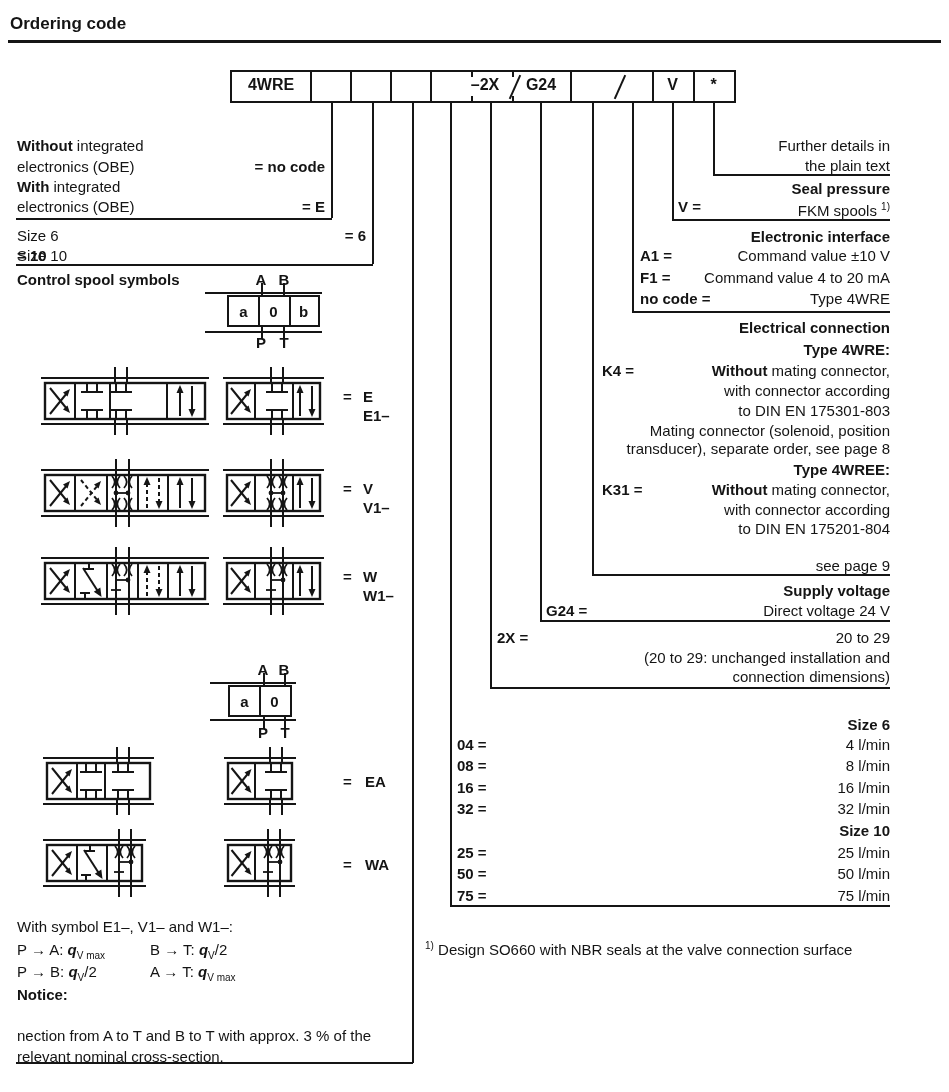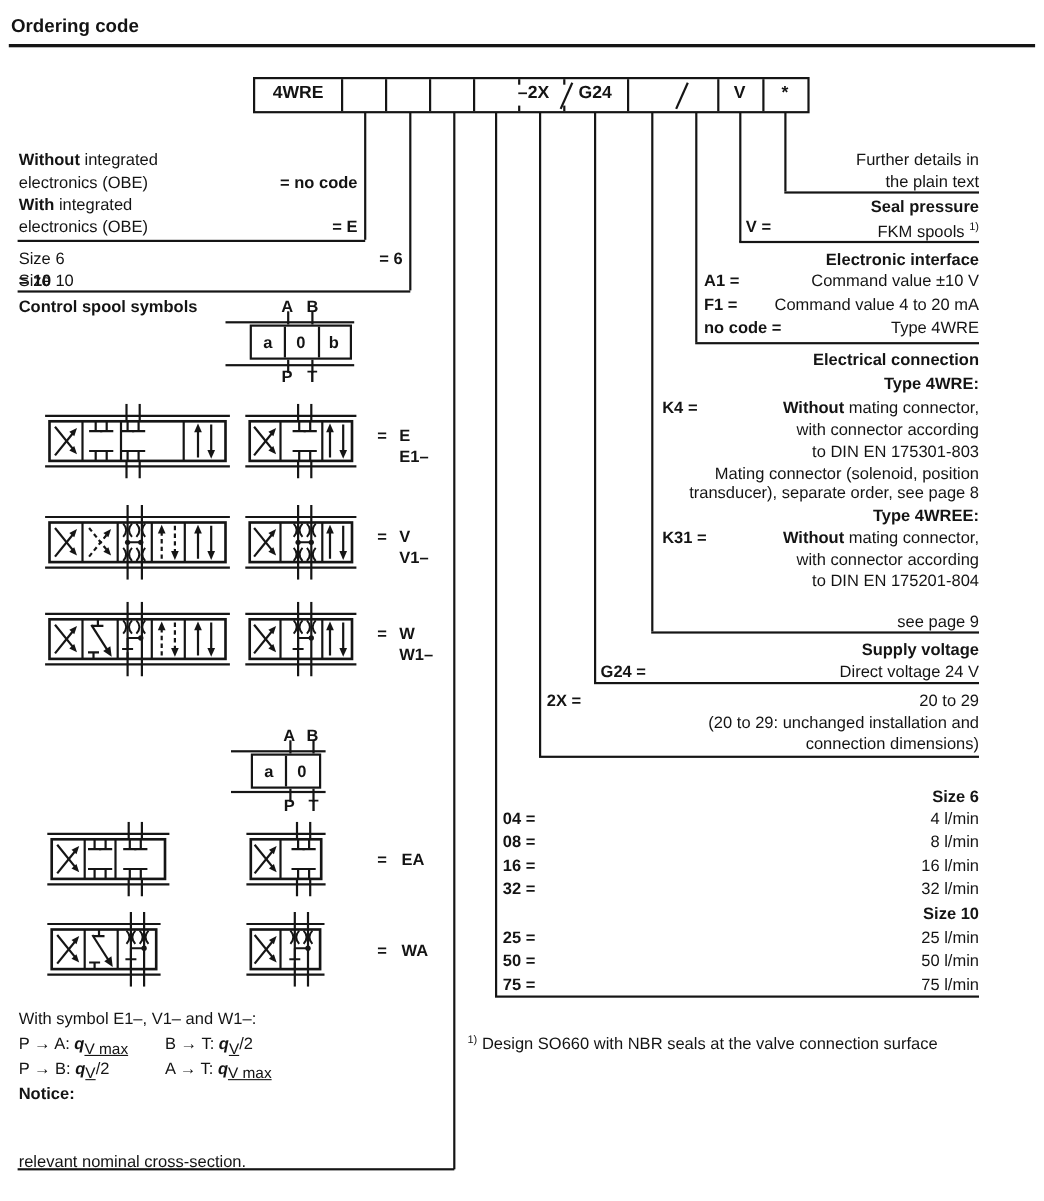--- a/index.html
+++ b/index.html
@@ -11,21 +11,21 @@
   .vline{position:absolute;width:1.5px;background:#151515;}
   .hline{position:absolute;height:1.5px;background:#151515;}
   .title{font-size:17px;font-weight:bold;}
   .titlerule{position:absolute;left:8px;top:40px;width:933px;height:3px;background:#151515;}
   .codebox{position:absolute;left:230px;top:70px;width:506px;height:33px;border:2.4px solid #151515;box-sizing:border-box;}
   .cdiv{position:absolute;top:0;bottom:0;width:2px;background:#151515;}
   .ctick{position:absolute;width:1.5px;height:5px;background:#151515;}
   .cslash{position:absolute;width:1.6px;height:26px;background:#151515;transform:rotate(24deg);}
   .ctext{position:absolute;top:3px;font-weight:bold;font-size:16px;text-align:center;}
   .code-label{position:absolute;white-space:nowrap;font-weight:bold;}
-  sub{font-size:14px;text-decoration:underline;}
+  sub{font-size:10px;}
   sup{font-size:10px;vertical-align:super;}
   .q{font-weight:bold;font-style:italic;}
   .pbx{position:absolute;border:2px solid #151515;box-sizing:border-box;background:#fff;}
   .pbx .d{position:absolute;top:0;bottom:0;width:2px;background:#151515;}
   .pletter{position:absolute;font-weight:bold;text-align:center;}
   svg.sym{position:absolute;}
   svg.sym line, svg.sym rect, svg.sym path{stroke:#151515;stroke-width:2;fill:none;}
   svg.sym rect{stroke-width:2.4;}
   .symlabel{position:absolute;font-weight:bold;white-space:nowrap;}
 </style>
@@ -335,20 +335,21 @@
   </svg>
   <div class="symlabel" style="left:343px;top:855px">=</div>
   <div class="symlabel" style="left:365px;top:855px">WA</div>
 
   <div class="abs" style="left:17px;top:917px">With symbol E1–, V1– and W1–:</div>
   <div class="abs" style="left:17px;top:940px"><span>P → A: </span><span class="q">q</span><sub>V max</sub></div>
   <div class="abs" style="left:150px;top:940px"><span>B → T: </span><span class="q">q</span><sub>V</sub><span>/2</span></div>
   <div class="abs" style="left:17px;top:962px"><span>P → B: </span><span class="q">q</span><sub>V</sub><span>/2</span></div>
   <div class="abs" style="left:150px;top:962px"><span>A → T: </span><span class="q">q</span><sub>V max</sub></div>
   <div class="abs b" style="left:17px;top:985px">Notice:</div>
+  <div class="abs" style="left:17px;top:1026px">nection from A to T and B to T with approx. 3 % of the</div>
   <div class="abs" style="left:17px;top:1047px">relevant nominal cross-section.</div>
 
   <div class="rtxt" style="top:136px">Further details in</div>
   <div class="rtxt" style="top:156px">the plain text</div>
 
   <div class="rtxt b" style="top:179px">Seal pressure</div>
   <div class="code-label" style="left:678px;top:197px">V =</div>
   <div class="rtxt" style="top:197px"><span>FKM spools </span><sup>1)</sup></div>
 
   <div class="rtxt b" style="top:227px">Electronic interface</div>

